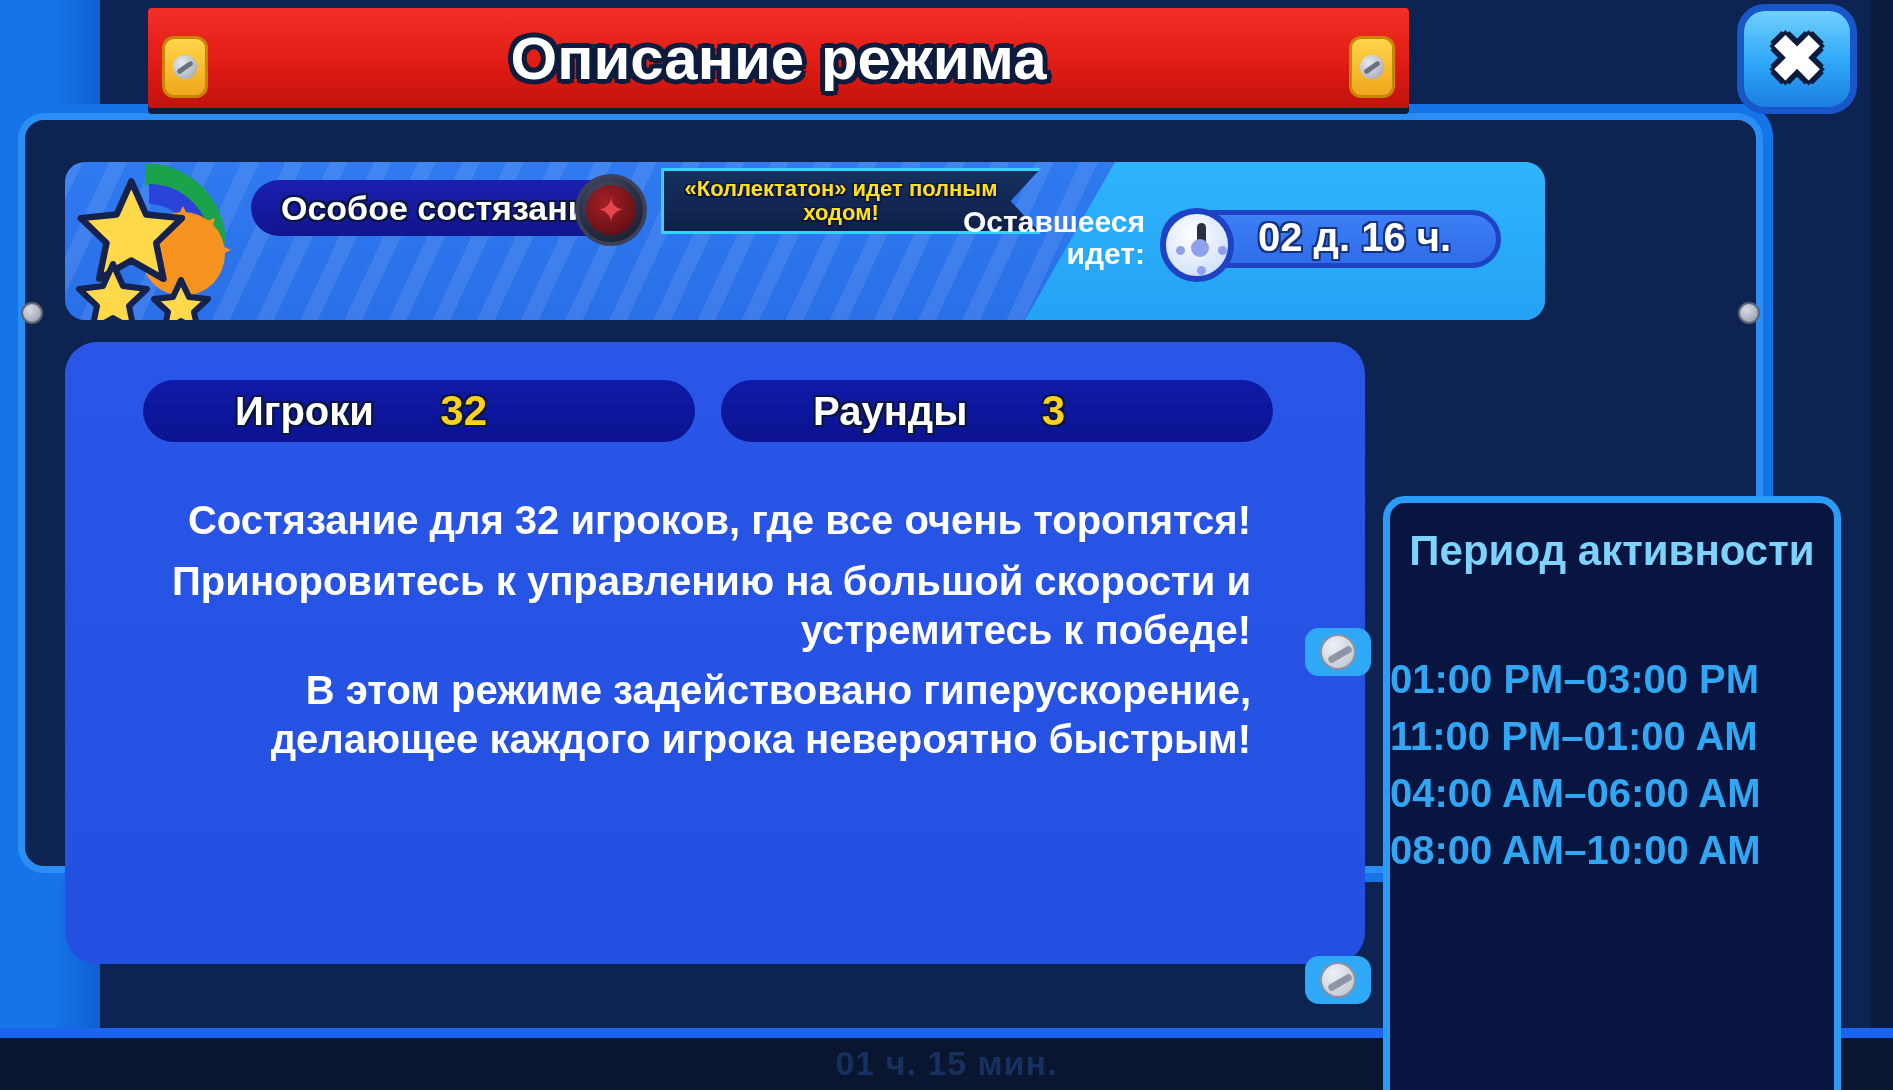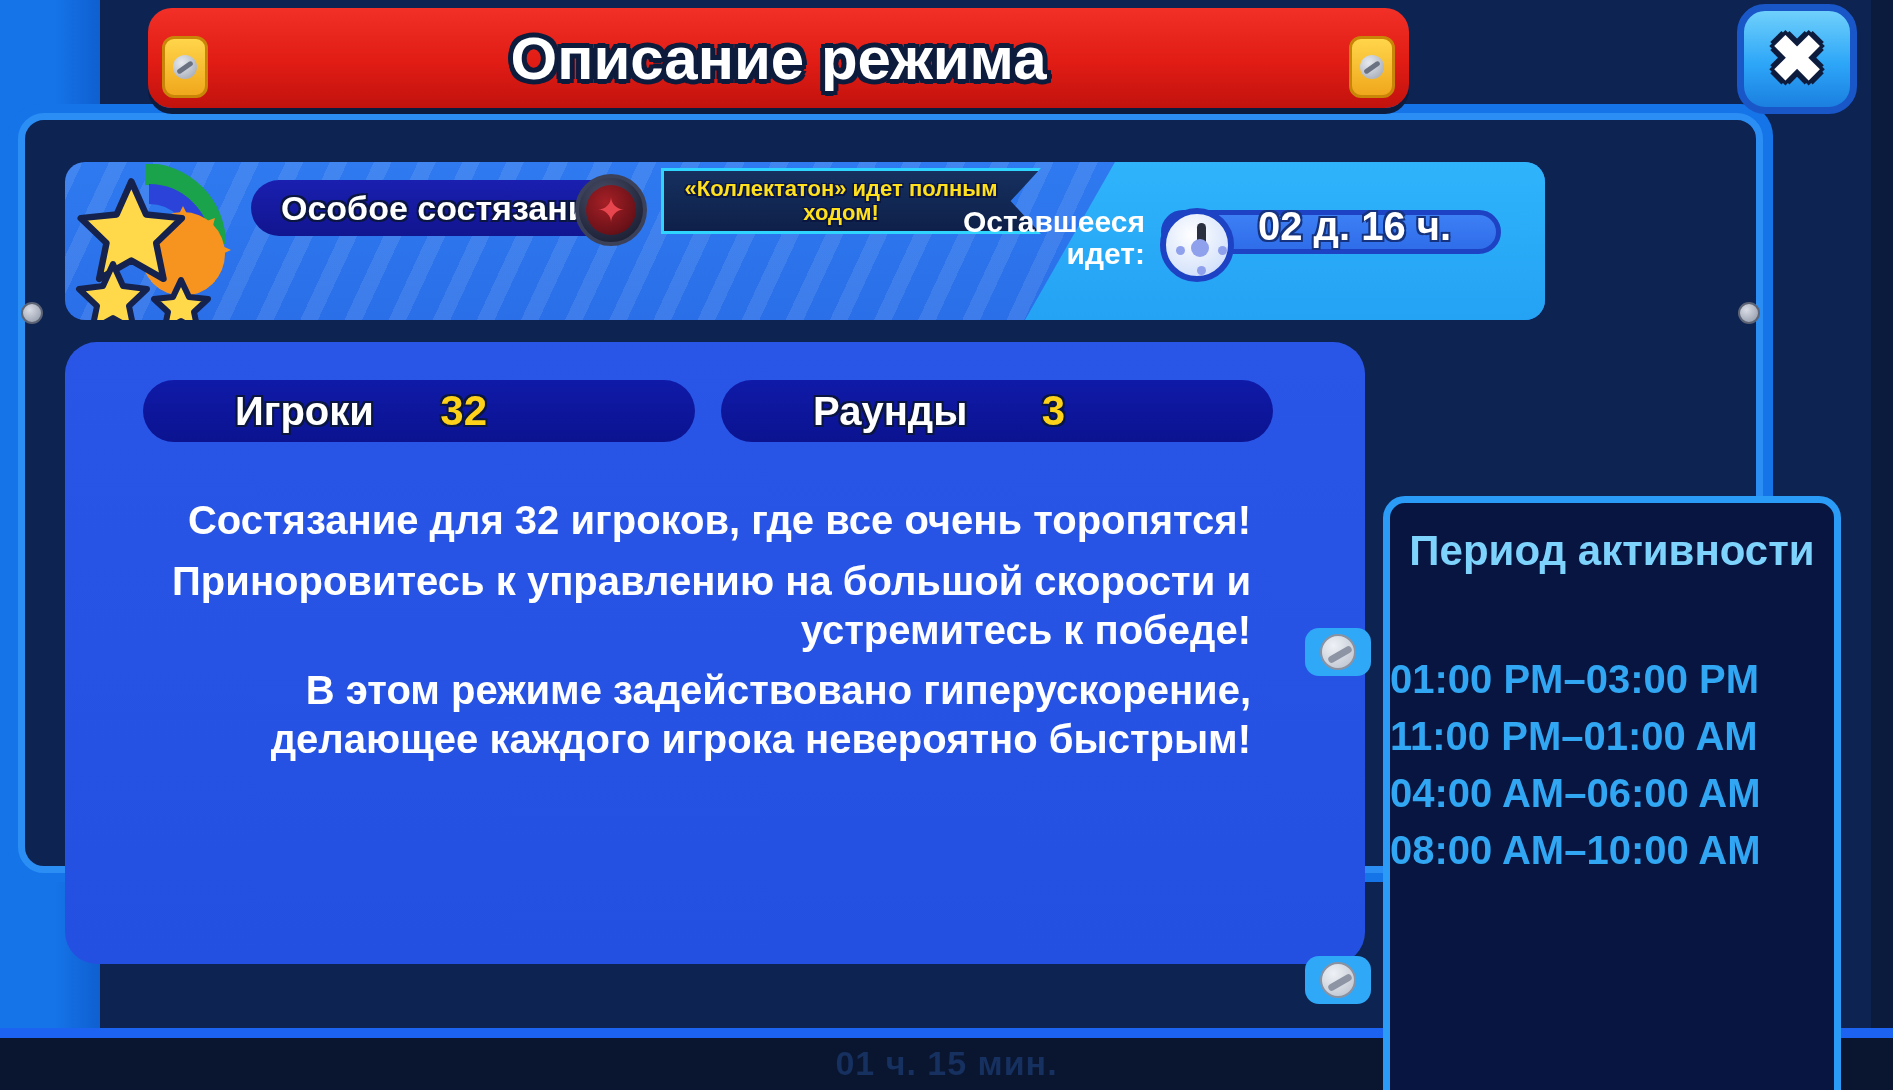--- a/index.html
+++ b/index.html
@@ -55,21 +55,21 @@
   .frame-screw {
     position:absolute; width:22px; height:22px; border-radius:50%;
     background:radial-gradient(circle at 36% 32%, #d9dde6, #8b93a3);
     border:2px solid #5d6475;
   }
 
   
   #title-banner {
     position:absolute; left:148px; top:8px; width:1261px; height:100px;
     background:linear-gradient(180deg,#f23027 0%,#e01c15 55%,#c2120d 100%);
-    border-radius:24px;
+    border-radius:4px;
     box-shadow:0 6px 0 #0c1c3f;
   }
   #title-text {
     position:absolute; inset:0;
     display:flex; align-items:center; justify-content:center;
     font-size:60px; font-weight:bold; color:#fff;
     text-shadow:
       -4px -4px 0 #0d1b3c, 4px -4px 0 #0d1b3c,
       -4px  4px 0 #0d1b3c, 4px  4px 0 #0d1b3c,
        0px -5px 0 #0d1b3c, 0px  5px 0 #0d1b3c,
@@ -181,25 +181,25 @@
        0px -5px 0 #0d1b3c, 0px  5px 0 #0d1b3c,
       -5px  0px 0 #0d1b3c, 5px  0px 0 #0d1b3c;
   }
 
   
   #remaining-time-label {
     position:absolute; right:400px; top:44px; width:210px;
     font-size:30px; font-weight:bold; color:#fff; text-align:right; line-height:1.05;
   }
   #remaining-time-pill {
-    position:absolute; right:44px; top:48px; width:340px; height:44px;
+    position:absolute; right:44px; top:48px; width:340px; height:58px;
     background:linear-gradient(180deg,#3d7ff5,#2f6de9);
     border:5px solid #1d43c4;
     border-radius:32px;
-    display:flex; align-items:flex-end; padding-left:92px;
+    display:flex; align-items:flex-start; padding-left:92px;
   }
   #remaining-time-value {
     font-size:40px; font-weight:bold; color:#fff;
     text-shadow:-2px -2px 0 #15337e,2px -2px 0 #15337e,-2px 2px 0 #15337e,2px 2px 0 #15337e;
     white-space:nowrap;
   }
   #clock-icon {
     position:absolute; left:-6px; top:-7px; width:74px; height:74px;
     border-radius:50%;
     background:radial-gradient(circle at 42% 34%, #ffffff, #d7e4fb 70%, #b9cdf5);

